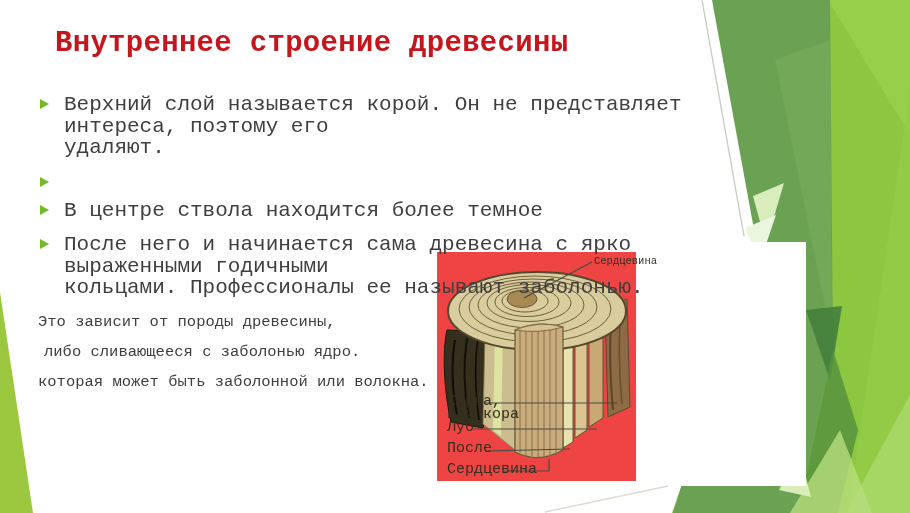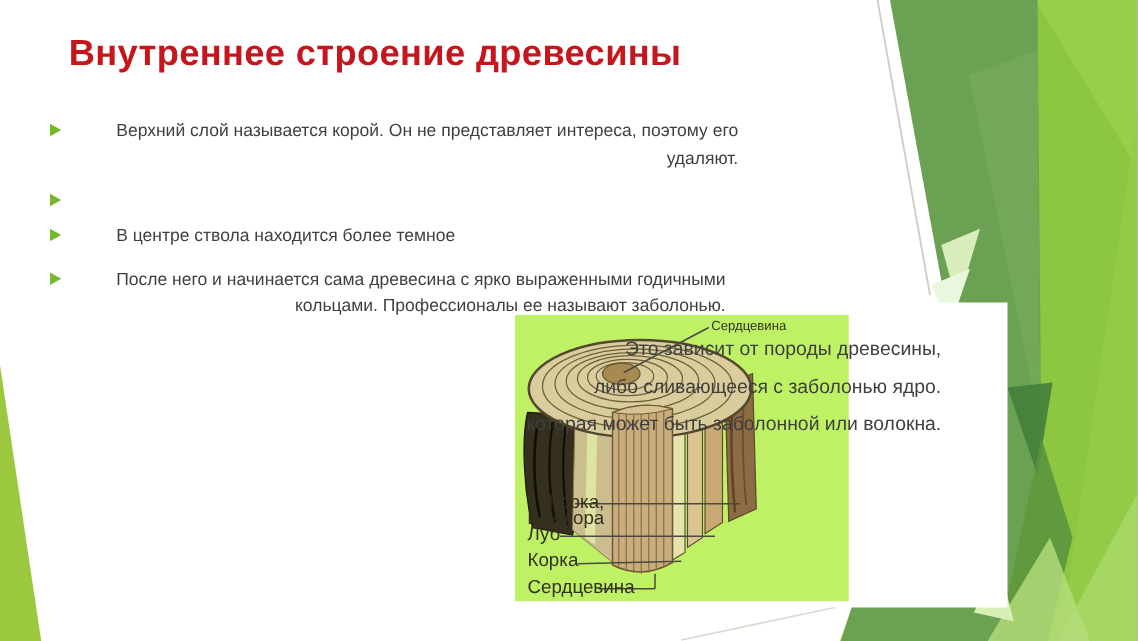--- a/index.html
+++ b/index.html
@@ -1,20 +1,19 @@
 <!DOCTYPE html>
 <html><head>
 <meta charset="utf-8">
 <style>
   html,body { margin:0; padding:0; background:#888; }
   .slide {
     position:relative; width:910px; height:513px; margin:0 auto;
     background:#ffffff; overflow:hidden;
-    font-family:Liberation Sans, sans-serif;
-    text-align:right;
+    font-family:Liberation Mono, monospace;
   }
   .bg-decor { position:absolute; left:0; top:0; width:910px; height:513px; z-index:0; }
   .image-box {
     position:absolute; left:670px; top:242px; width:136px; height:244px;
     background:#ffffff; z-index:1;
   }
   .slide-title {
     position:absolute; left:55px; top:27px; z-index:3;
     font-size:29px; font-weight:600; letter-spacing:0.3px;
     color:#c4161c; white-space:nowrap;
@@ -25,29 +24,29 @@
   }
   .bullet-item { display:flex; margin-bottom:13px; }
   .bullet-marker { width:26px; flex:0 0 26px; padding-top:5px; }
   .tri {
     width:0; height:0; margin-left:2px;
     border-left:9px solid #76b82a;
     border-top:5.5px solid transparent;
     border-bottom:5.5px solid transparent;
   }
   .bullet-text {
-    font-size:14px; line-height:21.5px; white-space:pre-line;margin-left:29px;
+    font-size:21px; line-height:21.5px; white-space:pre-line;
   }
   .plain-line {
     font-size:15.5px; line-height:21px; margin-bottom:9px; white-space:pre-line;
   }
   .plain-line.indent { margin-left:6px; }
   .figure {
-    position:absolute; left:412px; top:252px; width:267px; height:229px;
-    background:#bef264; z-index:2;
+    position:absolute; left:437px; top:252px; width:199px; height:229px;
+    background:#ef4444; z-index:2;
   }
   .figure svg { position:absolute; left:0; top:0; }
   .fig-label {
     position:absolute; font-size:15px; line-height:12.5px; color:#33301f;
     font-weight:500; white-space:pre-line; z-index:2;
   }
   .fig-label.pith { left:157px; top:3px; font-size:10.5px; }
   .fig-label.bark { left:10px; top:144px; }
   .fig-label.bast { left:10px; top:170px; }
   .fig-label.cambium { left:10px; top:191px; }
@@ -153,17 +152,17 @@
       <line x1="48" y1="151" x2="180" y2="151" stroke="#4a4a42" stroke-width="1.2"></line>
       <line x1="36" y1="177" x2="160" y2="177" stroke="#4a4a42" stroke-width="1.2"></line>
       <line x1="50" y1="199" x2="133" y2="197" stroke="#4a4a42" stroke-width="1.2"></line>
       <line x1="67" y1="219" x2="112" y2="219" stroke="#4a4a42" stroke-width="1.2"></line>
       <line x1="112" y1="219" x2="112" y2="207" stroke="#4a4a42" stroke-width="1.2"></line>
     </svg>
     <div class="fig-label pith">Сердцевина</div>
     <div class="fig-label bark">Корка,
 или кора</div>
     <div class="fig-label bast">Луб</div>
-    <div class="fig-label cambium">Корка</div>
+    <div class="fig-label cambium">После</div>
     <div class="fig-label wood">Сердцевина</div>
   </div>
 
 </div>
 
 </body></html>

